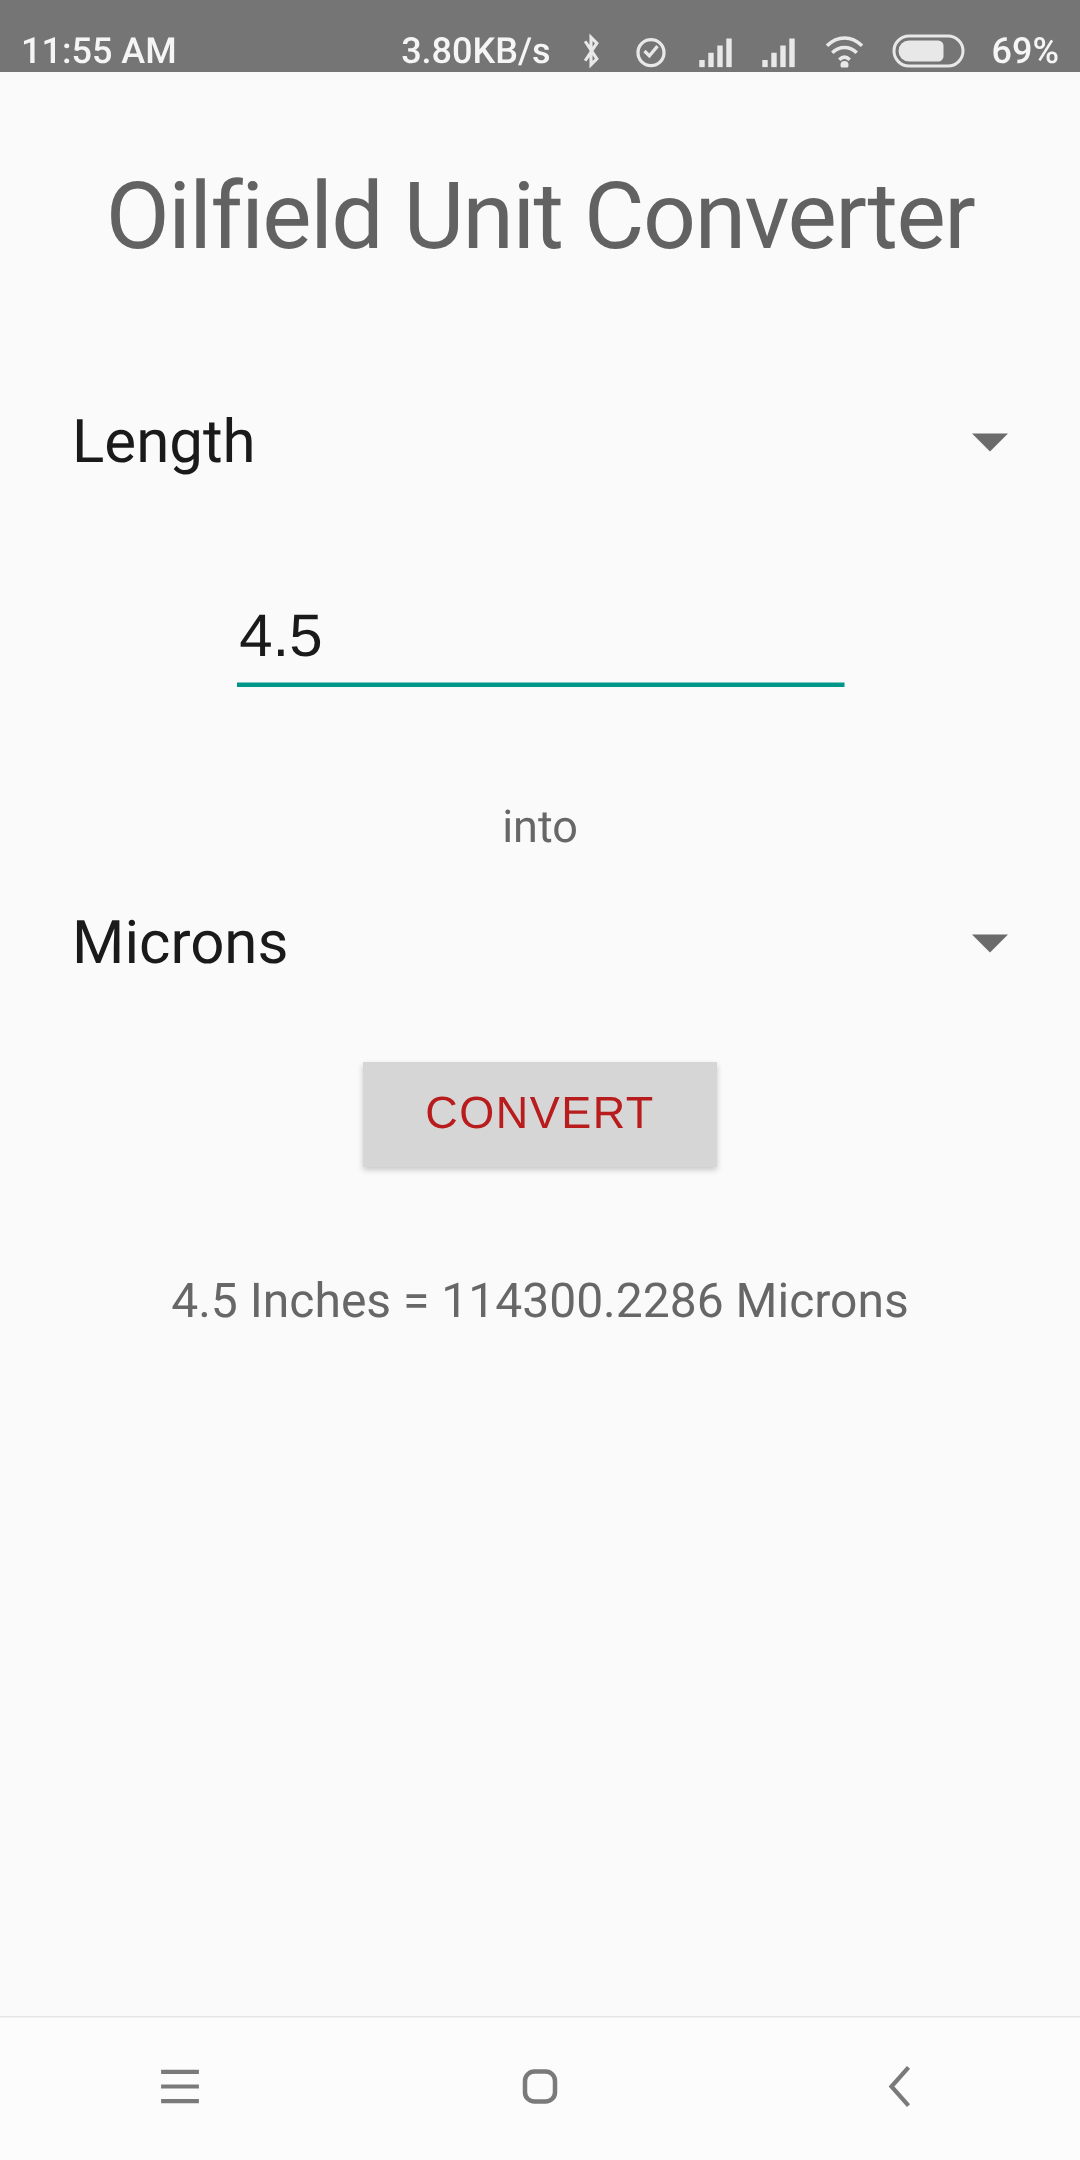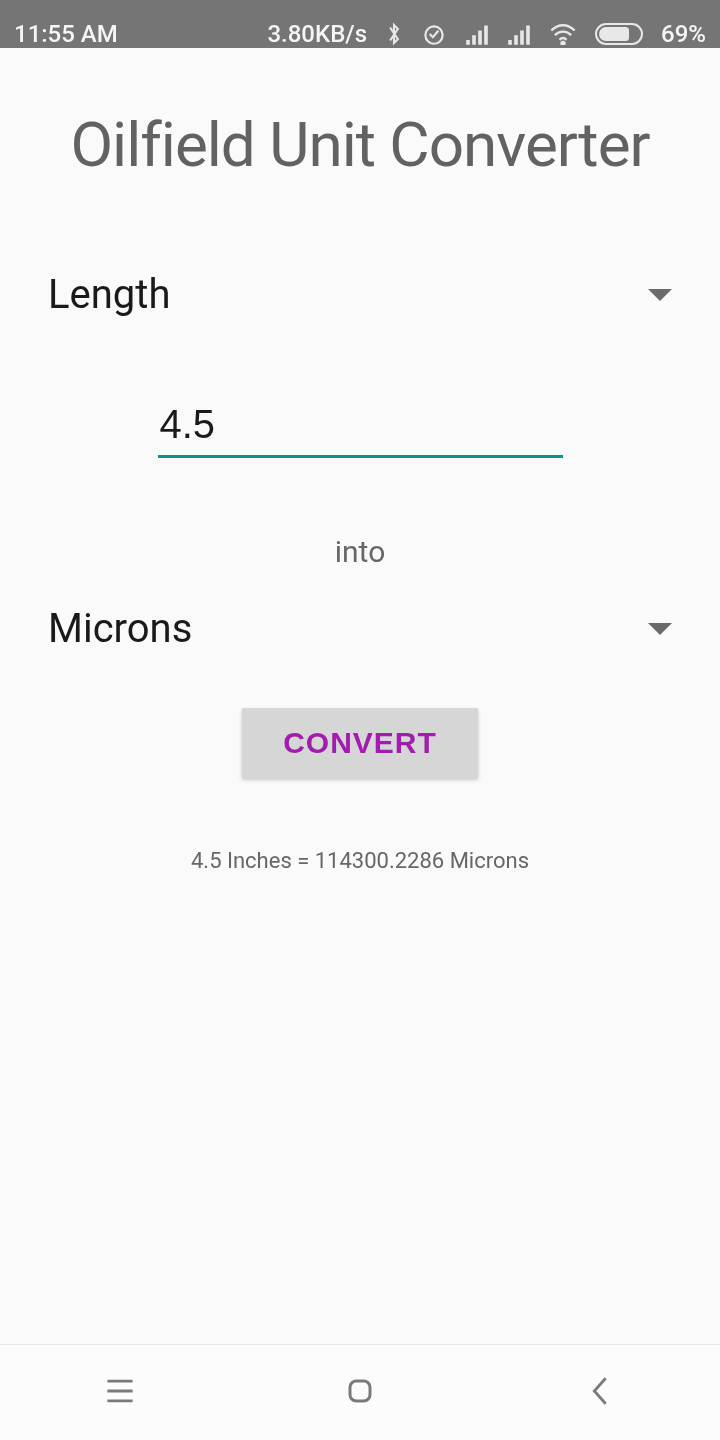--- a/index.html
+++ b/index.html
@@ -70,32 +70,32 @@
     text-align: center;
     font-size: 30px;
     color: #676767;
     margin-top: 60px;
   }
   .dropdown.to { margin-top: 36px; }
   .convert-wrap { text-align: center; margin-top: 56px; }
   .convert-btn {
     display: inline-block;
     font-size: 30px;
-    font-weight: 700;
-    color: #a21caf;
+    font-weight: 400;
+    color: #b91c1c;
     background: #d6d6d6;
     border: none;
     padding: 18px 41px;
     letter-spacing: 1px;
     cursor: pointer;
     box-shadow: 0 2px 4px rgba(0,0,0,.2);
   }
   .result {
     text-align: center;
-    font-size: 22px;
+    font-size: 32px;
     color: #676767;
     margin-top: 70px;
   }
   .nav-bar {
     height: 96px;
     background: #fcfcfc;
     border-top: 1px solid #e6e6e6;
     display: flex;
     align-items: center;
     justify-content: space-around;

